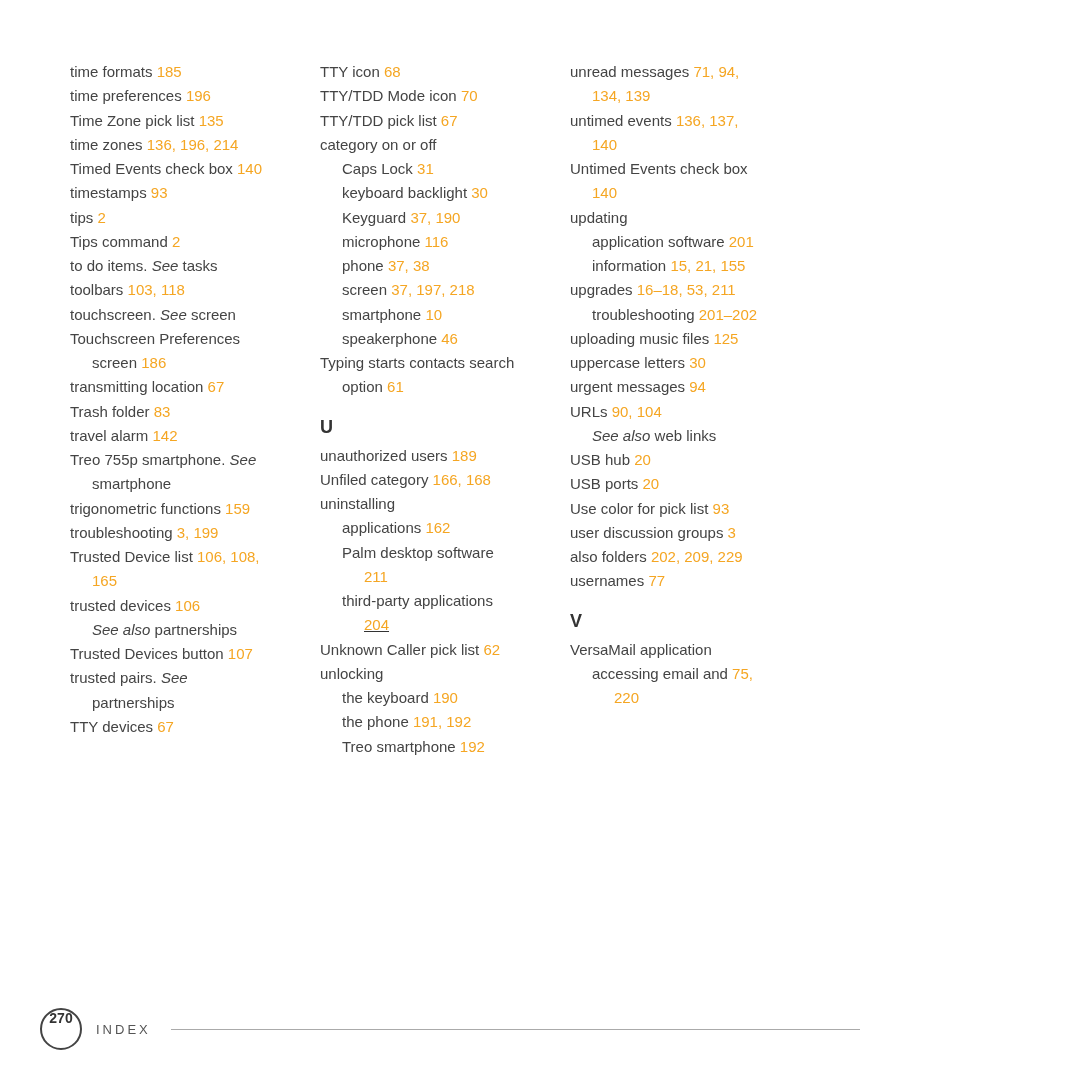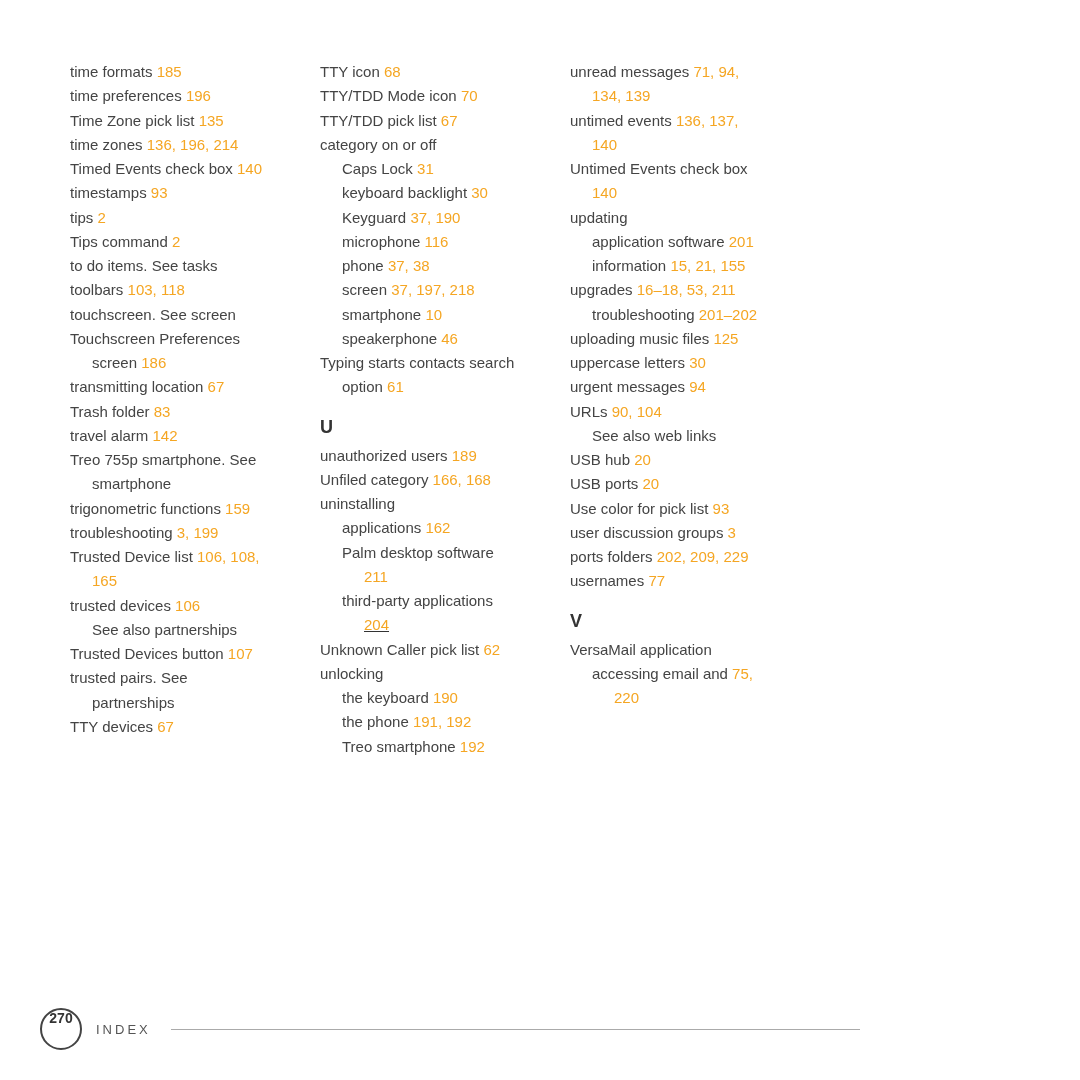--- a/index.html
+++ b/index.html
@@ -34,20 +34,21 @@
       line-height: 1.55;
       margin-bottom: 1px;
     }
     .index-entry .term {
       color: #444444;
     }
     .index-entry .num {
       color: #f5a623;
     }
     .index-entry .see-also {
+      font-style: italic;
       color: #444444;
     }
     .indent {
       padding-left: 22px;
     }
     .section-header {
       font-size: 18px;
       font-weight: bold;
       color: #333333;
       margin-top: 18px;
@@ -324,21 +325,21 @@
       <div class="index-entry">
         <span class="term">USB ports </span><span class="num">20</span>
       </div>
       <div class="index-entry">
         <span class="term">Use color for pick list </span><span class="num">93</span>
       </div>
       <div class="index-entry">
         <span class="term">user discussion groups </span><span class="num">3</span>
       </div>
       <div class="index-entry">
-        <span class="term">ports folders </span><span class="num">202, 209, 229</span>
+        <span class="term">also folders </span><span class="num">202, 209, 229</span>
       </div>
       <div class="index-entry">
         <span class="term">usernames </span><span class="num">77</span>
       </div>
 
       <div class="section-header">V</div>
 
       <div class="index-entry">
         <span class="term">VersaMail application</span>
       </div>

